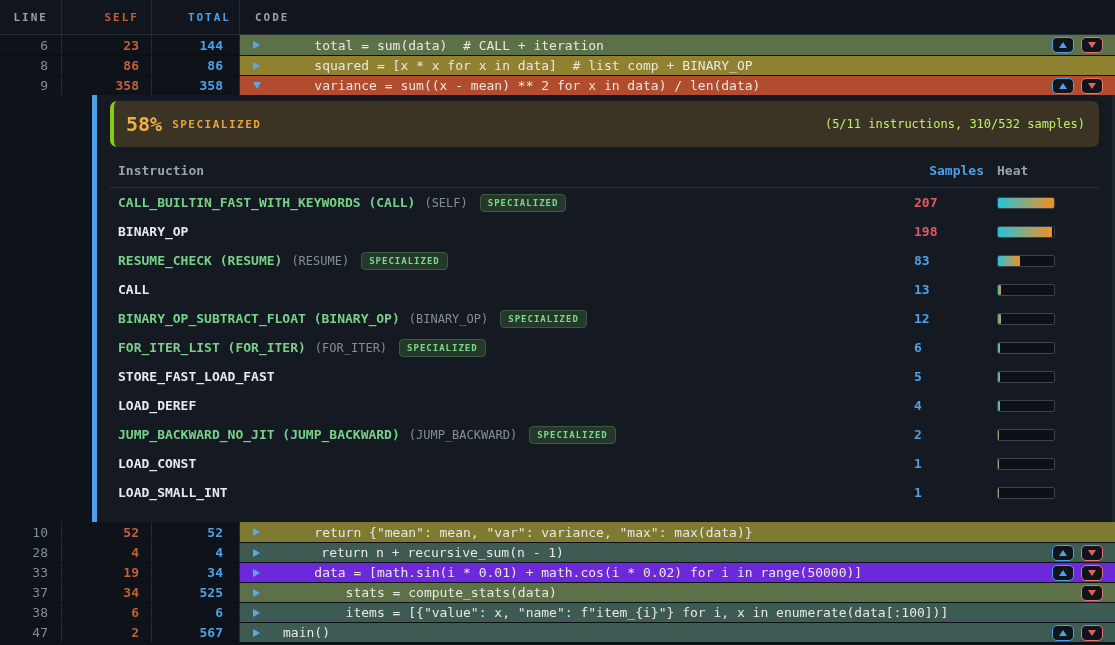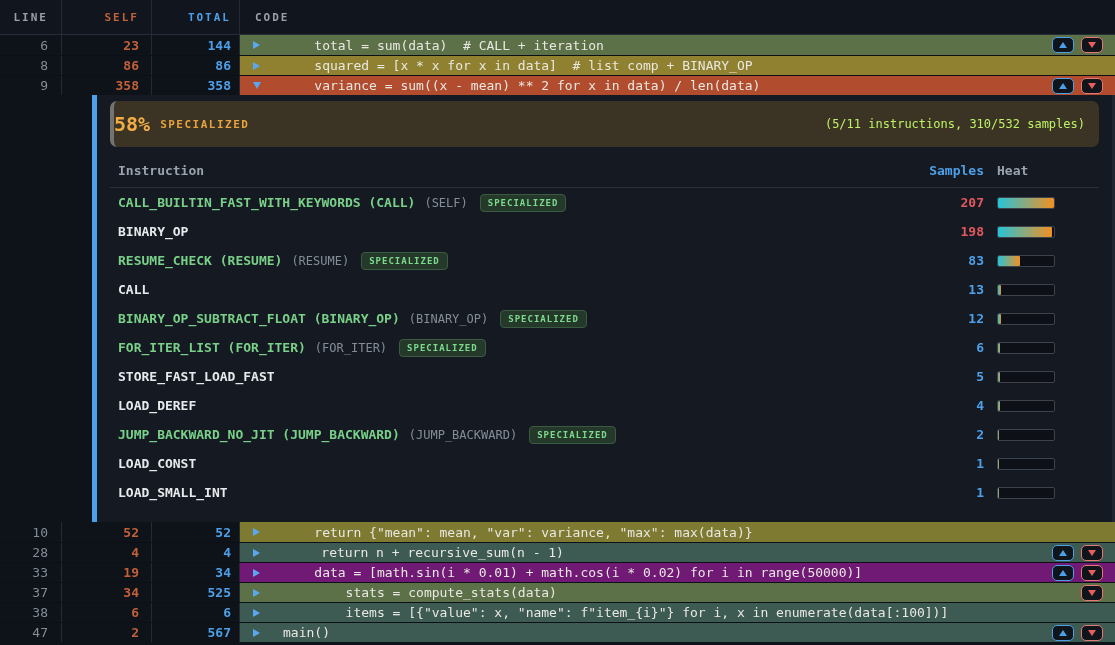--- a/index.html
+++ b/index.html
@@ -30,21 +30,21 @@
   .h-line  { justify-content: flex-end; padding-right: 13px; border-right: 1px solid #242a33; }
   .h-self  { justify-content: flex-end; padding-right: 12px; border-right: 1px solid #242a33; color: #c2603a; text-align: center; }
   .h-total { justify-content: flex-end; padding-right: 8px;  border-right: 1px solid #242a33; color: #4da0e8; }
   .h-code  { justify-content: flex-start; padding-left: 15px; }
   
   .crow { height: 20px; border-top: 1px solid #0c0f15; }
   .crow:first-child { border-top: none; }
   .cell { display: flex; align-items: center; font-size: 13px; height: 100%; }
   .c-line  { justify-content: flex-end; padding-right: 13px; color: #848d97; border-right: 1px solid #242a33; }
   .c-self  { justify-content: flex-end; padding-right: 12px; color: #c2603a; font-weight: bold; border-right: 1px solid #242a33; }
-  .c-total { justify-content: flex-end; padding-right: 8px;  color: #4da0e8; font-weight: bold; border-right: 1px solid #242a33; }
+  .c-total { justify-content: flex-end; padding-right: 16px;  color: #4da0e8; font-weight: bold; border-right: 1px solid #242a33; }
   .c-code  { position: relative; padding-left: 13px; color: #e9e8e2; }
   .code-text { font-family: inherit; font-size: 13px; white-space: pre; margin-left: 16px; color: #e9e8e2; }
   .tri { width: 14px; display: inline-flex; align-items: center; }
   .tri i { display: block; width: 0; height: 0; }
   .tri .t-right { border-left: 7px solid #5aa7f0; border-top: 4.5px solid transparent; border-bottom: 4.5px solid transparent; }
   .tri .t-down  { border-top: 7px solid #5aa7f0; border-left: 4.5px solid transparent; border-right: 4.5px solid transparent; }
   .nav-btn {
     position: absolute; top: 2px; width: 22px; height: 16px;
     border-radius: 5px; background: #10141b;
     display: flex; align-items: center; justify-content: center;
@@ -59,24 +59,24 @@
     height: 427px;
     margin-left: 92px;
     border-left: 5px solid #4da0e8;
     border-right: 3px solid #20262f;
     background: #151a22;
     padding: 6px 13px 0 13px;
   }
   .banner {
     height: 46px;
     background: #3b3424;
-    border-left: 4px solid #737373;
+    border-left: 4px solid #84cc16;
     border-radius: 7px;
     display: flex; align-items: center;
-    padding: 0 14px 0 0;
+    padding: 0 14px 0 12px;
   }
   .banner .pct { font-size: 20px; font-weight: bold; color: #f2ae45; }
   .banner .blabel { font-size: 11px; font-weight: bold; letter-spacing: 1.5px; color: #e8a33d; margin-left: 10px; }
   .banner .bstats { margin-left: auto; font-size: 12px; color: #bef264; }
   .itable-head {
     display: flex; align-items: baseline;
     margin-top: 16px; padding: 0 44px 9px 8px;
     border-bottom: 1px solid #2a303a;
     font-size: 13px; font-weight: bold; color: #9aa3ad;
   }
@@ -89,21 +89,21 @@
   }
   .iname { font-size: 13px; font-weight: bold; color: #e7eaec; white-space: pre; }
   .iname.spec { color: #79d189; }
   .ibase { font-size: 12px; color: #848d97; margin-left: 9px; white-space: pre; }
   .ibadge {
     font-size: 9px; font-weight: bold; letter-spacing: 1px;
     color: #7dd98c; background: #25392b; border: 1px solid #3a5a42;
     border-radius: 4px; padding: 3px 7px; margin-left: 12px;
   }
   .ispacer { flex: 1; }
-  .isamples { width: 70px; text-align: right; font-size: 13px; font-weight: bold; color: #4da0e8; }
+  .isamples { width: 70px; font-size: 13px; font-weight: bold; color: #4da0e8; }
   .isamples.hot { color: #e2585f; }
   .ibar {
     width: 58px; height: 12px; margin-left: 13px;
     background: #0d1117; border: 1px solid #3c434d; border-radius: 2px;
     display: block; overflow: hidden;
   }
   .ifill {
     display: block; height: 100%;
     background: linear-gradient(90deg, #27c3d7, #f29022);
     border-radius: 1px;
@@ -329,21 +329,21 @@
       <span class="nav-btn down">
           <i></i>
         </span>
     </div>
   </div>
 
   <div class="grid-row crow">
     <div class="cell c-line">33</div>
     <div class="cell c-self">19</div>
     <div class="cell c-total">34</div>
-    <div class="cell c-code" style="background: #701a75;">
+    <div class="cell c-code" style="background: #6d28d9;">
       <span class="tri">
           <i class="t-right"></i>
         </span>
       <pre class="code-text">    data = [math.sin(i * 0.01) + math.cos(i * 0.02) for i in range(50000)]</pre>
       <span class="nav-btn up">
           <i></i>
         </span>
       <span class="nav-btn down">
           <i></i>
         </span>

